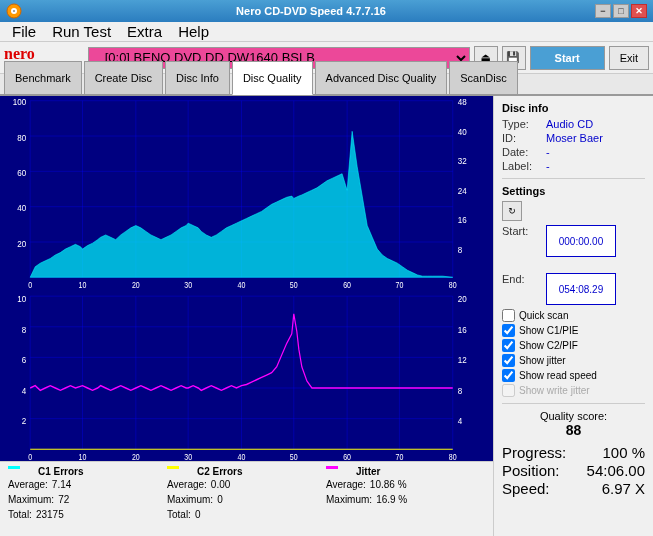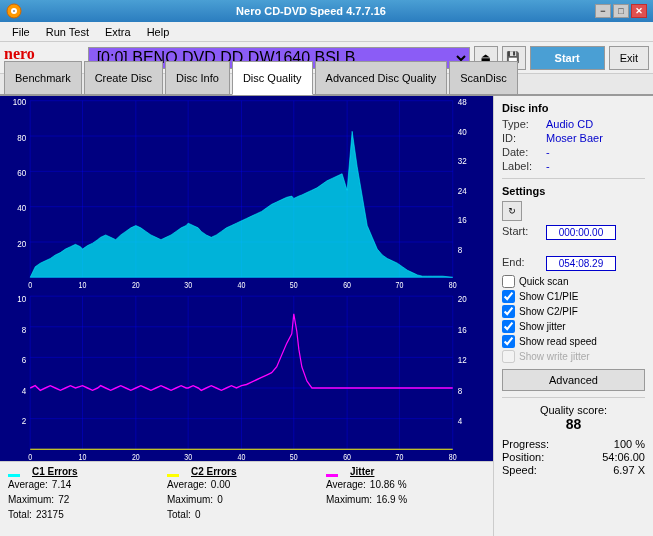--- a/index.html
+++ b/index.html
@@ -27,40 +27,40 @@
     .title-btn.close { background: #e05050; color: white; border-color: #c03030; }
 
     
     .menu-bar {
       background: #f0f0f0;
       height: 20px;
       display: flex;
       align-items: center;
       padding: 0 4px;
       border-bottom: 1px solid #ccc;
-      font-size: 11px;
+      font-size: 15px;
     }
     .menu-item { padding: 2px 8px; cursor: pointer; }
 
     
     .toolbar {
       background: #f0f0f0;
       height: 32px;
       display: flex;
       align-items: center;
       padding: 2px 4px;
       border-bottom: 1px solid #ccc;
       gap: 4px;
     }
     .logo-area { display: flex; flex-direction: column; margin-right: 8px; }
     .logo-nero { font-size: 16px; font-weight: bold; color: #d00; font-family: serif; }
     .logo-sub { font-size: 7px; color: #555; letter-spacing: 1px; }
     .drive-select {
-      flex: 1; height: 22px; border: 1px solid #999; background: #8b5cf6;
-      font-size: 16px; padding: 0 4px;
+      flex: 1; height: 22px; border: 1px solid #999; background: #ec4899;
+      font-size: 13px; padding: 0 12px;
     }
     .toolbar-btn {
       height: 24px; min-width: 24px; border: 1px solid #999; background: #e8e8e8;
       cursor: pointer; display: flex; align-items: center; justify-content: center;
       font-size: 11px;
     }
     .toolbar-btn.start-btn { background: #4a9fd4; color: white; padding: 0 24px; font-weight: bold; }
     .toolbar-btn.exit-btn { padding: 0 10px; }
 
     
@@ -106,21 +106,21 @@
       border-top: 1px solid #ccc;
       padding: 4px 8px;
     }
     .legend-item {
       flex: 1;
       display: flex;
       flex-direction: column;
       font-size: 10px;
       gap: 2px;
     }
-    .legend-title { display: flex; align-items: flex-end; gap: 12px; font-weight: bold; text-decoration: underline; }
+    .legend-title { display: flex; align-items: flex-start; gap: 18px; font-weight: bold; }
     .legend-dot { width: 12px; height: 3px; }
     .legend-dot.c1 { background: #00ffff; }
     .legend-dot.c2 { background: #ffff00; }
     .legend-dot.jitter { background: #ff00ff; }
 
     
     .right-panel {
       width: 160px;
       background: #f0f0f0;
       border-left: 1px solid #ccc;
@@ -131,31 +131,31 @@
     .section-title { font-weight: bold; margin-bottom: 4px; }
     .info-row { display: flex; gap: 4px; margin-bottom: 2px; }
     .info-label { color: #333; min-width: 40px; }
     .info-value { color: #0000cc; }
     .divider { height: 1px; background: #ccc; margin: 6px 0; }
     .settings-row { display: flex; align-items: center; gap: 4px; margin-bottom: 4px; }
     .speed-select { flex: 1; height: 20px; border: 1px solid #999; font-size: 11px; }
     .settings-btn { width: 20px; height: 20px; border: 1px solid #999; background: #e8e8e8; cursor: pointer; display: flex; align-items: center; justify-content: center; font-size: 9px; }
     .input-field {
       border: 1px solid #0000cc; background: white; color: #0000cc;
-      width: 70px; height: 15px; font-size: 10px; padding: 0 2px; text-align: center;
+      width: 70px; height: 32px; font-size: 10px; padding: 0 2px; text-align: center;
     }
     .checkbox-row { display: flex; align-items: center; gap: 4px; margin-bottom: 2px; font-size: 10px; }
     .adv-btn {
       width: 100%; height: 22px; background: #e0e0e0; border: 1px solid #999;
       cursor: pointer; font-size: 11px; margin-top: 4px;
     }
     .quality-row { display: flex; justify-content: space-between; align-items: center; margin-top: 6px; flex-direction: column; }
     .quality-label { font-size: 11px; }
     .quality-value { font-size: 14px; font-weight: bold; color: #000; }
-    .progress-section { margin-top: 6px; font-size: 11px; }
+    .progress-section { margin-top: 6px; font-size: 15px; }
     .progress-row { display: flex; justify-content: space-between; margin-bottom: 1px; }
 
     .chart-container {
       position: relative;
       flex: 1;
       display: flex;
       flex-direction: column;
     }
 
     .charts-only {
@@ -431,21 +431,20 @@
       <div class="checkbox-row">
         <input type="checkbox" checked="" style="">
         <span>Show read speed</span>
       </div>
       <div class="checkbox-row">
         <input type="checkbox" disabled="" style="">
         <span style="color:#aaa">Show write jitter</span>
       </div>
     </div>
 
-    <button class="adv-btn">Advanced</button>
 
     <div class="divider"></div>
 
     <div class="quality-row">
       <span class="quality-label">Quality score:</span>
       <span class="quality-value">88</span>
     </div>
 
     <div class="progress-section">
       <div class="progress-row">

